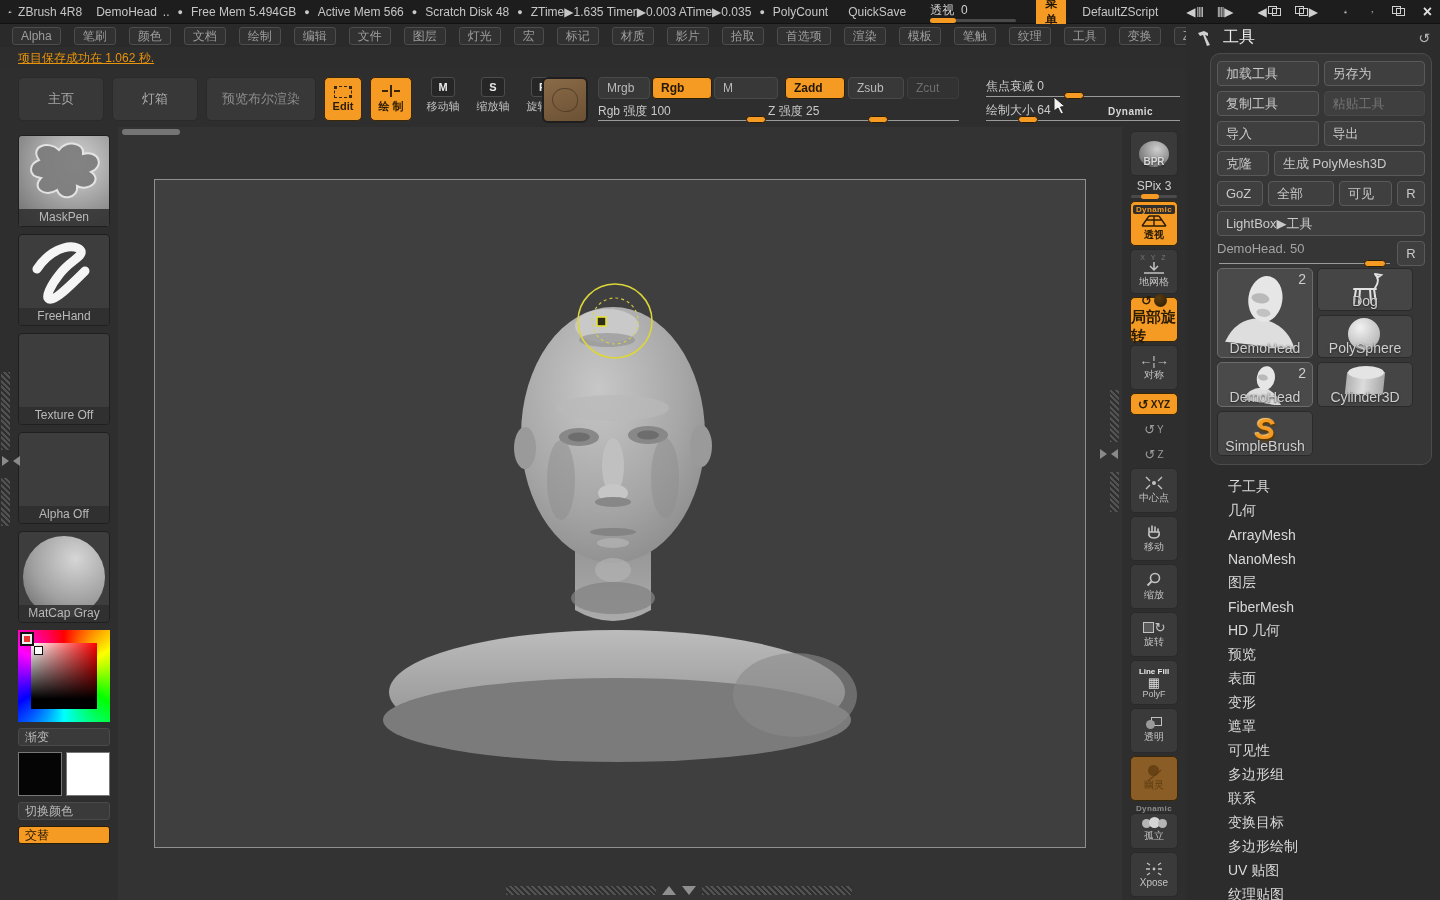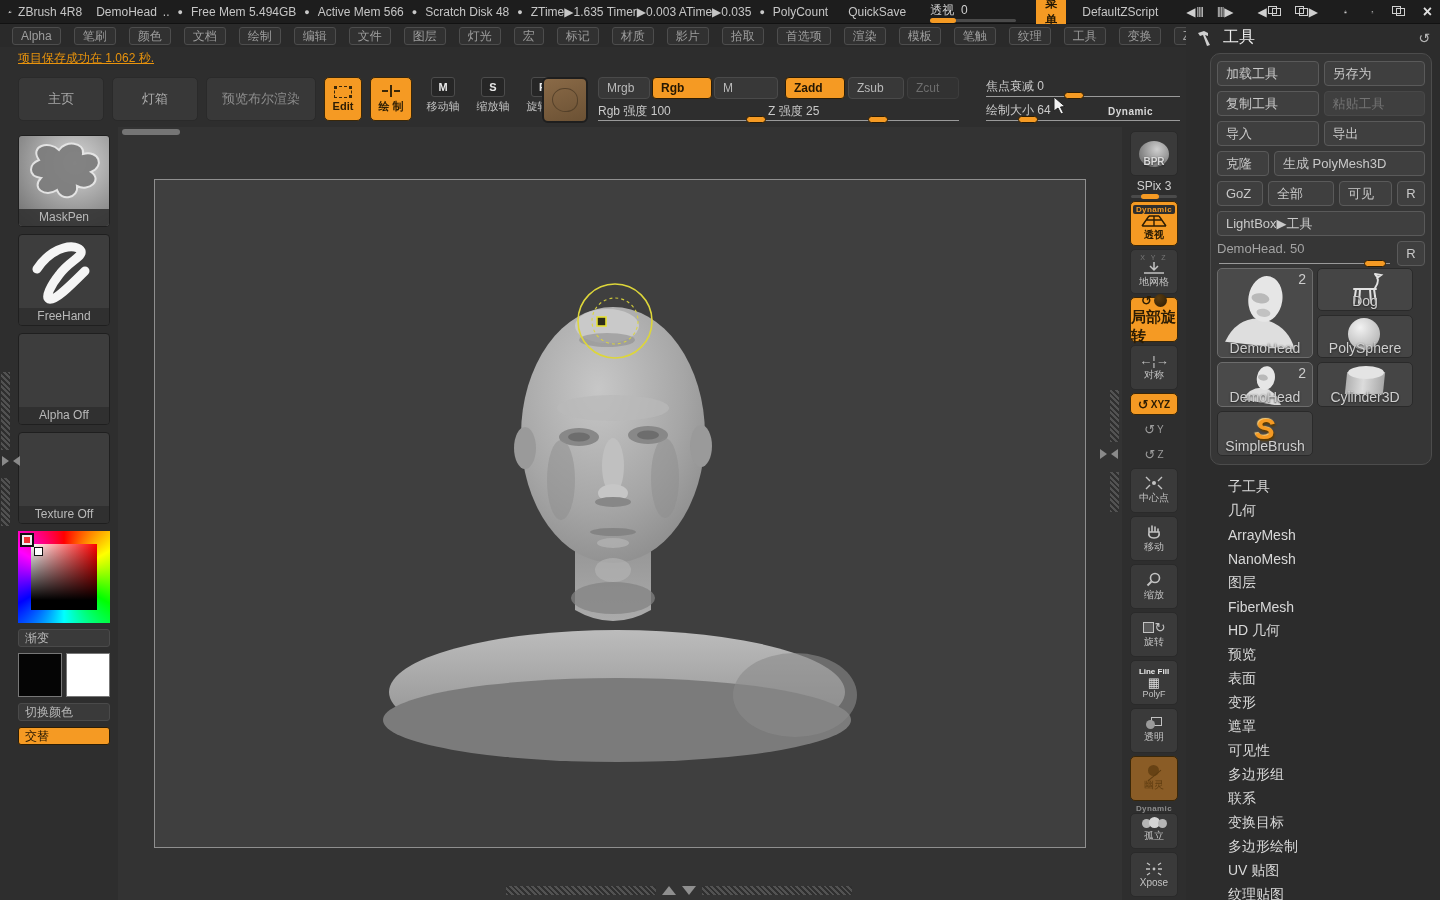--- a/index.html
+++ b/index.html
@@ -297,27 +297,33 @@
   <div class="lw">
     <div class="thumb-box">
       <svg width="92" height="92" viewBox="0 0 92 92" style="position:absolute;inset:0">
         <path d="M18 34 C34 10 58 8 62 16 C64 22 50 26 40 40 C32 50 26 62 30 64 C36 66 50 52 66 36" fill="none" stroke="#ffffff" stroke-width="9" stroke-linecap="round" opacity="0.95"></path>
       </svg>
       <div class="thumb-label">FreeHand</div>
     </div>
   </div>
   <div class="lw">
     <div class="thumb-box">
-        <div class="thumb-label">Alpha Off</div>
+        <div class="thumb-label">Texture Off</div>
       </div>
   </div>
   <div class="lw">
     <div class="thumb-box">
-        <div class="thumb-label">Texture Off</div>
-      </div>
+        <div class="thumb-label">Alpha Off</div>
+      </div>
+  </div>
+  <div class="lw">
+    <div class="thumb-box">
+      <div style="position:absolute;inset:4px;border-radius:50%;background:radial-gradient(circle at 64% 28%, #d6d6d6, #a0a0a0 55%, #606060 100%)"></div>
+      <div class="thumb-label">MatCap Gray</div>
+    </div>
   </div>
   <div class="picker">
     <div class="sv"></div>
     <div class="hsel"></div>
     <div class="svsel"></div>
   </div>
   <div class="shelf-row-btn">渐变</div>
   <div class="swatches">
     <div class="swatch" style="background:#050505"></div>
     <div class="swatch" style="background:#ffffff"></div>

